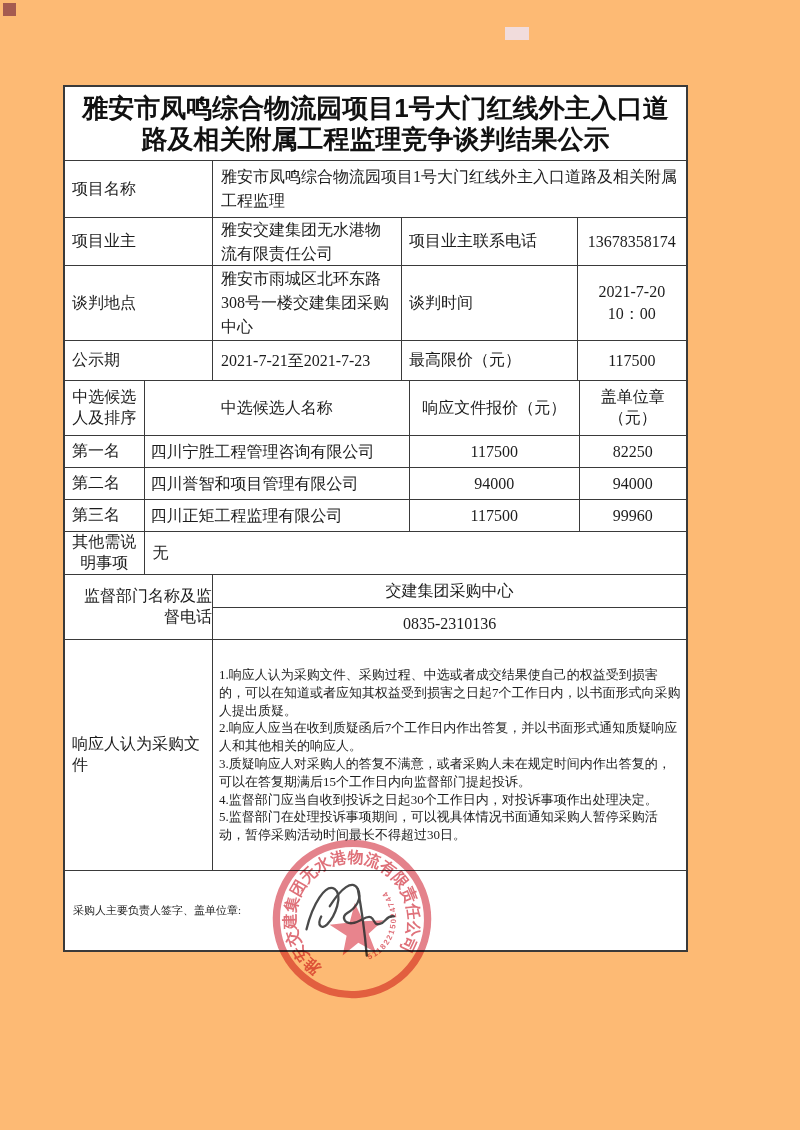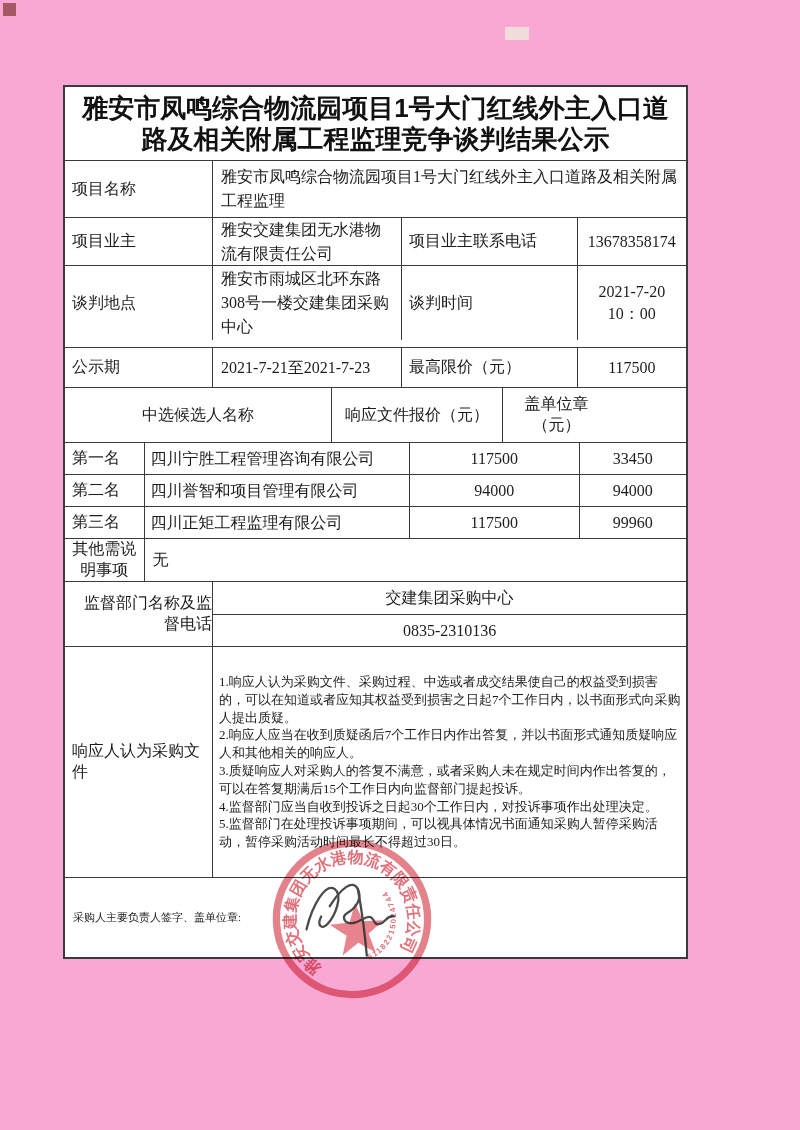--- a/index.html
+++ b/index.html
@@ -2,42 +2,42 @@
 <html><head>
 <meta charset="utf-8">
 <style>
   * { margin:0; padding:0; box-sizing:border-box; }
   html,body { background:#ffffff; }
   body {
     width:800px; height:1130px;
     font-family:"Liberation Serif","DejaVu Serif",serif;
     color:#1c1c1c; position:relative; overflow:hidden;
   }
-  .page { position:relative; width:800px; height:1130px; background:#f9a8d4; }
+  .page { position:relative; width:800px; height:1130px; background:#fdba74; }
 
   
   .mark-tl { position:absolute; left:3px; top:3px; width:13px; height:13px; background:#8e4347; opacity:.8; }
   .mark-top { position:absolute; left:505px; top:27px; width:24px; height:13px; background:#f1dcdc; }
 
   
   .doc-table { position:absolute; left:63px; top:85px; width:625px; border:2px solid #3a3a3a; background:#fff; }
   .row { display:flex; border-top:1px solid #3a3a3a; }
   .row.first { border-top:none; }
   .cell { border-right:1px solid #3a3a3a; display:flex; align-items:center; overflow:hidden; }
   .cell.last { border-right:none; }
 
   
   .wA1{width:149px;font-family:Liberation Serif, serif;} .wA2{width:190px;} .wA3{width:177px;} .wA4{width:109px;}
   
   .wB1{width:80px;} .wB2{width:267px;} .wB3{width:171px;} .wB4{width:107px;}
   .wO2{width:545px;}
   .wS2{width:476px;}
 
   .h-title{height:73px;} .h-r1{height:57px;} .h-r2{height:48px;} .h-r3{height:75px;}
-  .h-r4{height:40px;margin-top:7px;} .h-ch{height:55px;} .h-rank{height:32px;} .h-other{height:43px;}
+  .h-r4{height:40px;} .h-ch{height:55px;} .h-rank{height:32px;} .h-other{height:43px;}
   .h-sup{height:65px;text-align:right;} .h-comp{height:231px;} .h-sign{height:80px;}
 
   .title-cell {
     width:625px; display:flex; align-items:center; justify-content:center;
     text-align:center; white-space:pre-line;
     font-family:"Liberation Sans","DejaVu Sans",sans-serif;
     font-weight:700; font-size:26px; line-height:1.18; color:#111;
   }
   .lbl { padding-left:7px; font-size:16px; line-height:1.3; }
   .lbl-c { justify-content:center; text-align:center; padding:0 4px; font-size:16px; line-height:1.3; }
@@ -96,30 +96,31 @@
     </div>
 
     <div class="row h-r4">
       <div class="cell wA1 lbl">公示期</div>
       <div class="cell wA2 val">2021-7-21至2021-7-23</div>
       <div class="cell wA3 lbl">最高限价（元）</div>
       <div class="cell last wA4 val-c">117500</div>
     </div>
 
     <div class="row h-ch">
+      <div class="cell wB1 lbl-c">中选候选人及排序</div>
       <div class="cell wB2 hdr-c">中选候选人名称</div>
       <div class="cell wB3 hdr-c">响应文件报价（元）</div>
       <div class="cell last wB4 hdr-c">盖单位章（元）</div>
     </div>
 
     <div class="row h-rank">
       <div class="cell wB1 lbl">第一名</div>
       <div class="cell wB2 val" style="padding:0 6px;">四川宁胜工程管理咨询有限公司</div>
       <div class="cell wB3 val-c">117500</div>
-      <div class="cell last wB4 val-c">33450</div>
+      <div class="cell last wB4 val-c">82250</div>
     </div>
     <div class="row h-rank">
       <div class="cell wB1 lbl">第二名</div>
       <div class="cell wB2 val" style="padding:0 6px;">四川誉智和项目管理有限公司</div>
       <div class="cell wB3 val-c">94000</div>
       <div class="cell last wB4 val-c">94000</div>
     </div>
     <div class="row h-rank">
       <div class="cell wB1 lbl">第三名</div>
       <div class="cell wB2 val" style="padding:0 6px;">四川正矩工程监理有限公司</div>

